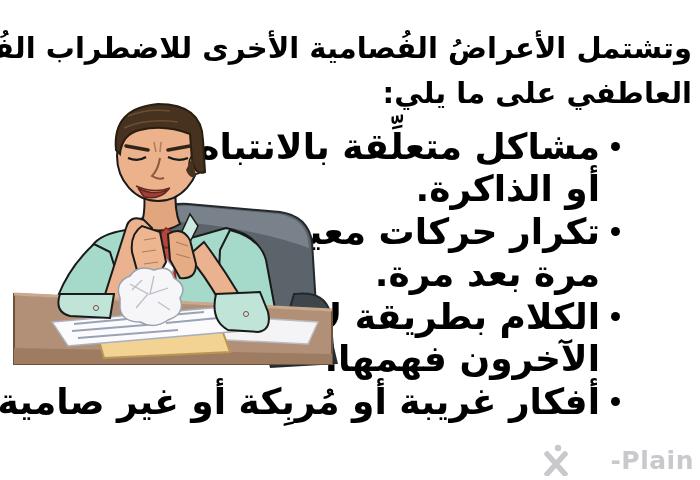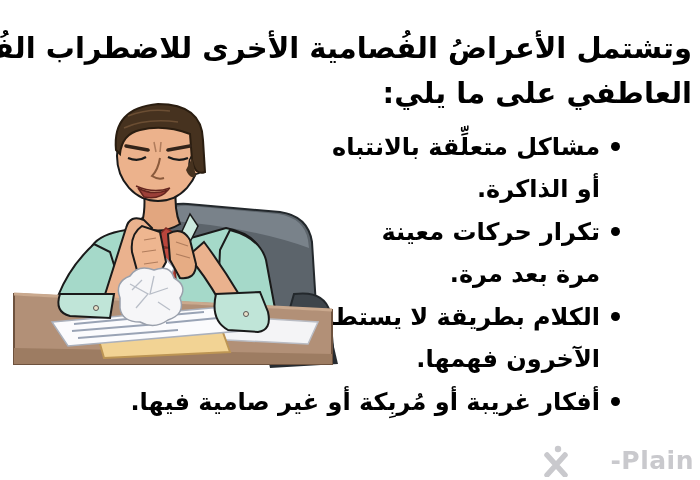--- a/index.html
+++ b/index.html
@@ -15,27 +15,27 @@
   .bullet-list{
     position:absolute;top:126px;right:80px;width:545px;
     direction:rtl;list-style:none;margin:0;padding:0;
   }
   .bullet-item{display:flex;align-items:flex-start;margin-bottom:1px;}
   .bullet-dot{
     flex:0 0 auto;width:9px;height:9px;border-radius:50%;
     background:#000;margin-top:16px;margin-left:11px;
   }
   .bullet-text{
-    color:#000;font-size:24px;font-weight:bold;line-height:42px;
+    color:#000;font-size:36px;font-weight:bold;line-height:42px;
     text-align:right;white-space:pre;
   }
   .illustration{position:absolute;left:8px;top:98px;width:330px;height:290px;}
   .logo{
     position:absolute;right:6px;bottom:2px;height:34px;
-    display:flex;align-items:center;color:#c9c9cd;gap:40px;
+    display:flex;color:#c9c9cd;gap:40px;
   }
   .logo-text{
     font-family:"DejaVu Sans",sans-serif;font-size:25px;font-weight:bold;
     letter-spacing:0.5px;line-height:34px;
   }
 </style>
 </head>
 <body>
 
 <div class="slide">

